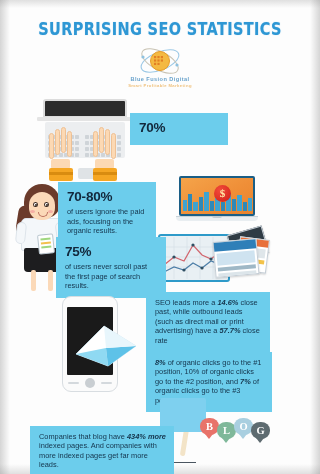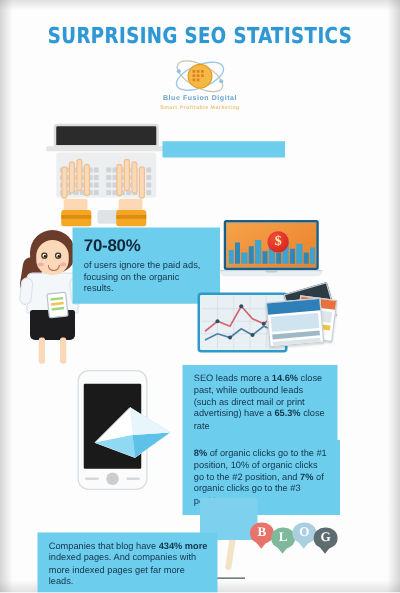--- a/index.html
+++ b/index.html
@@ -48,21 +48,21 @@
     background:#6ccdec;color:#10304a;
     padding:6px 8px 7px 9px;
     line-height:1.28;
     box-sizing:border-box;
   }
   .callout .big{
     display:block;font-size:13.5px;font-weight:bold;color:#12283c;
     letter-spacing:-.2px;margin-bottom:2px;
   }
   .callout .body{display:block;font-size:7.4px;color:#14344c;}
-  .callout .body b{font-weight:bold;}
+  .callout .body b{font-weight:bold;font-style:italic;}
 
   
   #laptop1{left:37px;top:99px;width:96px;height:82px;}
   .lid{position:absolute;left:6px;top:0;width:84px;height:19px;
        background:#2b2b2b;border-radius:3px 3px 1px 1px;
        border:2px solid #dcdcdc;box-sizing:border-box;}
   .lid-base{position:absolute;left:0;top:18px;width:96px;height:4px;
        background:#e4e4e4;border-radius:1px;}
   .keyboard{position:absolute;left:8px;top:23px;width:80px;height:36px;
        background:#eceef0;border-radius:2px;}
@@ -206,20 +206,21 @@
           <div class="finger" style="left:12px;top:2px;"></div>
           <div class="finger" style="left:18px;top:6px;"></div>
         </div>
         <div class="wrist" style="left:2px;"></div>
         <div class="cuff" style="left:0;"></div>
       </div>
     </div>
   </div>
 
   <div class="abs callout" style="left:130px;top:113px;width:98px;">
+    <span class="big">70%</span>
   </div>
 
   <div class="abs" id="woman">
     <div class="w-hair-b"></div>
     <div class="w-body"></div>
     <div class="w-arm" style="left:4px;top:40px;transform:rotate(6deg);"></div>
     <div class="w-arm" style="left:44px;top:40px;transform:rotate(-8deg);"></div>
     <div class="w-skirt"></div>
     <div class="w-leg" style="left:19px;"></div>
     <div class="w-leg" style="left:36px;"></div>
@@ -255,21 +256,21 @@
       <span class="bld" style="left:51px;width:4px;height:12px;"></span>
       <span class="bld" style="left:56px;width:5px;height:16px;"></span>
       <span class="bld" style="left:62px;width:4px;height:9px;"></span>
       <span class="bld" style="left:67px;width:4px;height:13px;"></span>
       <div class="coin">$</div>
     </div>
     <div class="ol-base"></div>
     <div class="ol-notch"></div>
   </div>
 
-  <div class="abs callout" style="left:58px;top:182px;width:118px;">
+  <div class="abs callout" style="left:58px;top:182px;width:98px;">
     <span class="big">70-80%</span>
     <span class="body">of users ignore the paid ads, focusing on the organic results.</span>
   </div>
 
   <div class="abs" id="tablet3">
     <svg class="chart-svg" width="66" height="42" viewBox="0 0 66 42">
       <g stroke="#cfd9e0" stroke-width=".5">
         <line x1="0" y1="10" x2="66" y2="10"></line>
           <line x1="0" y1="20" x2="66" y2="20"></line>
         <line x1="0" y1="30" x2="66" y2="30"></line>
@@ -299,37 +300,41 @@
       <div style="margin:2px;height:4px;background:#f3c34a;"></div>
     </div>
     <div class="sheet" style="left:6px;top:12px;width:44px;height:36px;transform:rotate(-5deg);">
       <div style="height:9px;background:#2f7fb8;"></div>
       <div style="margin:2px;height:12px;background:#cfe3f0;"></div>
       <div style="margin:2px;height:4px;background:#9fb8c6;"></div>
       <div style="margin:2px;height:3px;background:#dce5ea;"></div>
     </div>
   </div>
 
+  <div class="abs callout" style="left:56px;top:237px;width:110px;">
+    <span class="big">75%</span>
+    <span class="body">of users never scroll past the first page of search results.</span>
+  </div>
 
   <div class="abs" id="phone">
     <div class="ph-screen"></div>
     <div class="ph-spk" style="left:5px;"></div>
     <div class="ph-spk" style="right:5px;"></div>
     <div class="ph-home"></div>
   </div>
   <svg class="abs env" style="left:74px;top:324px;" width="64" height="44" viewBox="0 0 64 44">
     <polygon points="2,30 30,2 62,22 34,42" fill="#ffffff" stroke="#cfe8f4" stroke-width=".8"></polygon>
     <polygon points="2,30 30,2 62,22 34,42" fill="none"></polygon>
     <polygon points="2,30 32,24 34,42" fill="#8fd9f2"></polygon>
     <polygon points="32,24 62,22 34,42" fill="#5ec2e8"></polygon>
     <polygon points="30,2 62,22 32,24" fill="#e8f6fc"></polygon>
   </svg>
 
   <div class="abs callout" style="left:146px;top:292px;width:124px;">
-    <span class="body"><span>SEO leads more a </span><b>14.6%</b><span> close past, while outbound leads (such as direct mail or print advertising) have a </span><b>65.3%</b><span> close rate</span></span>
+    <span class="body"><span>SEO leads more a </span><b>14.6%</b><span> close past, while outbound leads (such as direct mail or print advertising) have a </span><b>57.7%</b><span> close rate</span></span>
   </div>
 
   <div class="abs callout" style="left:146px;top:352px;width:126px;">
     <span class="body"><b>8%</b><span> of organic clicks go to the #1 position, 10% of organic clicks go to the #2 position, and </span><b>7%</b><span> of organic clicks go to the #3 position.</span></span>
   </div>
 
   <div class="abs" id="monitor">
     <div class="mon-neck"></div>
     <div class="mon-foot"></div>
     <div class="mon-screen"></div>

